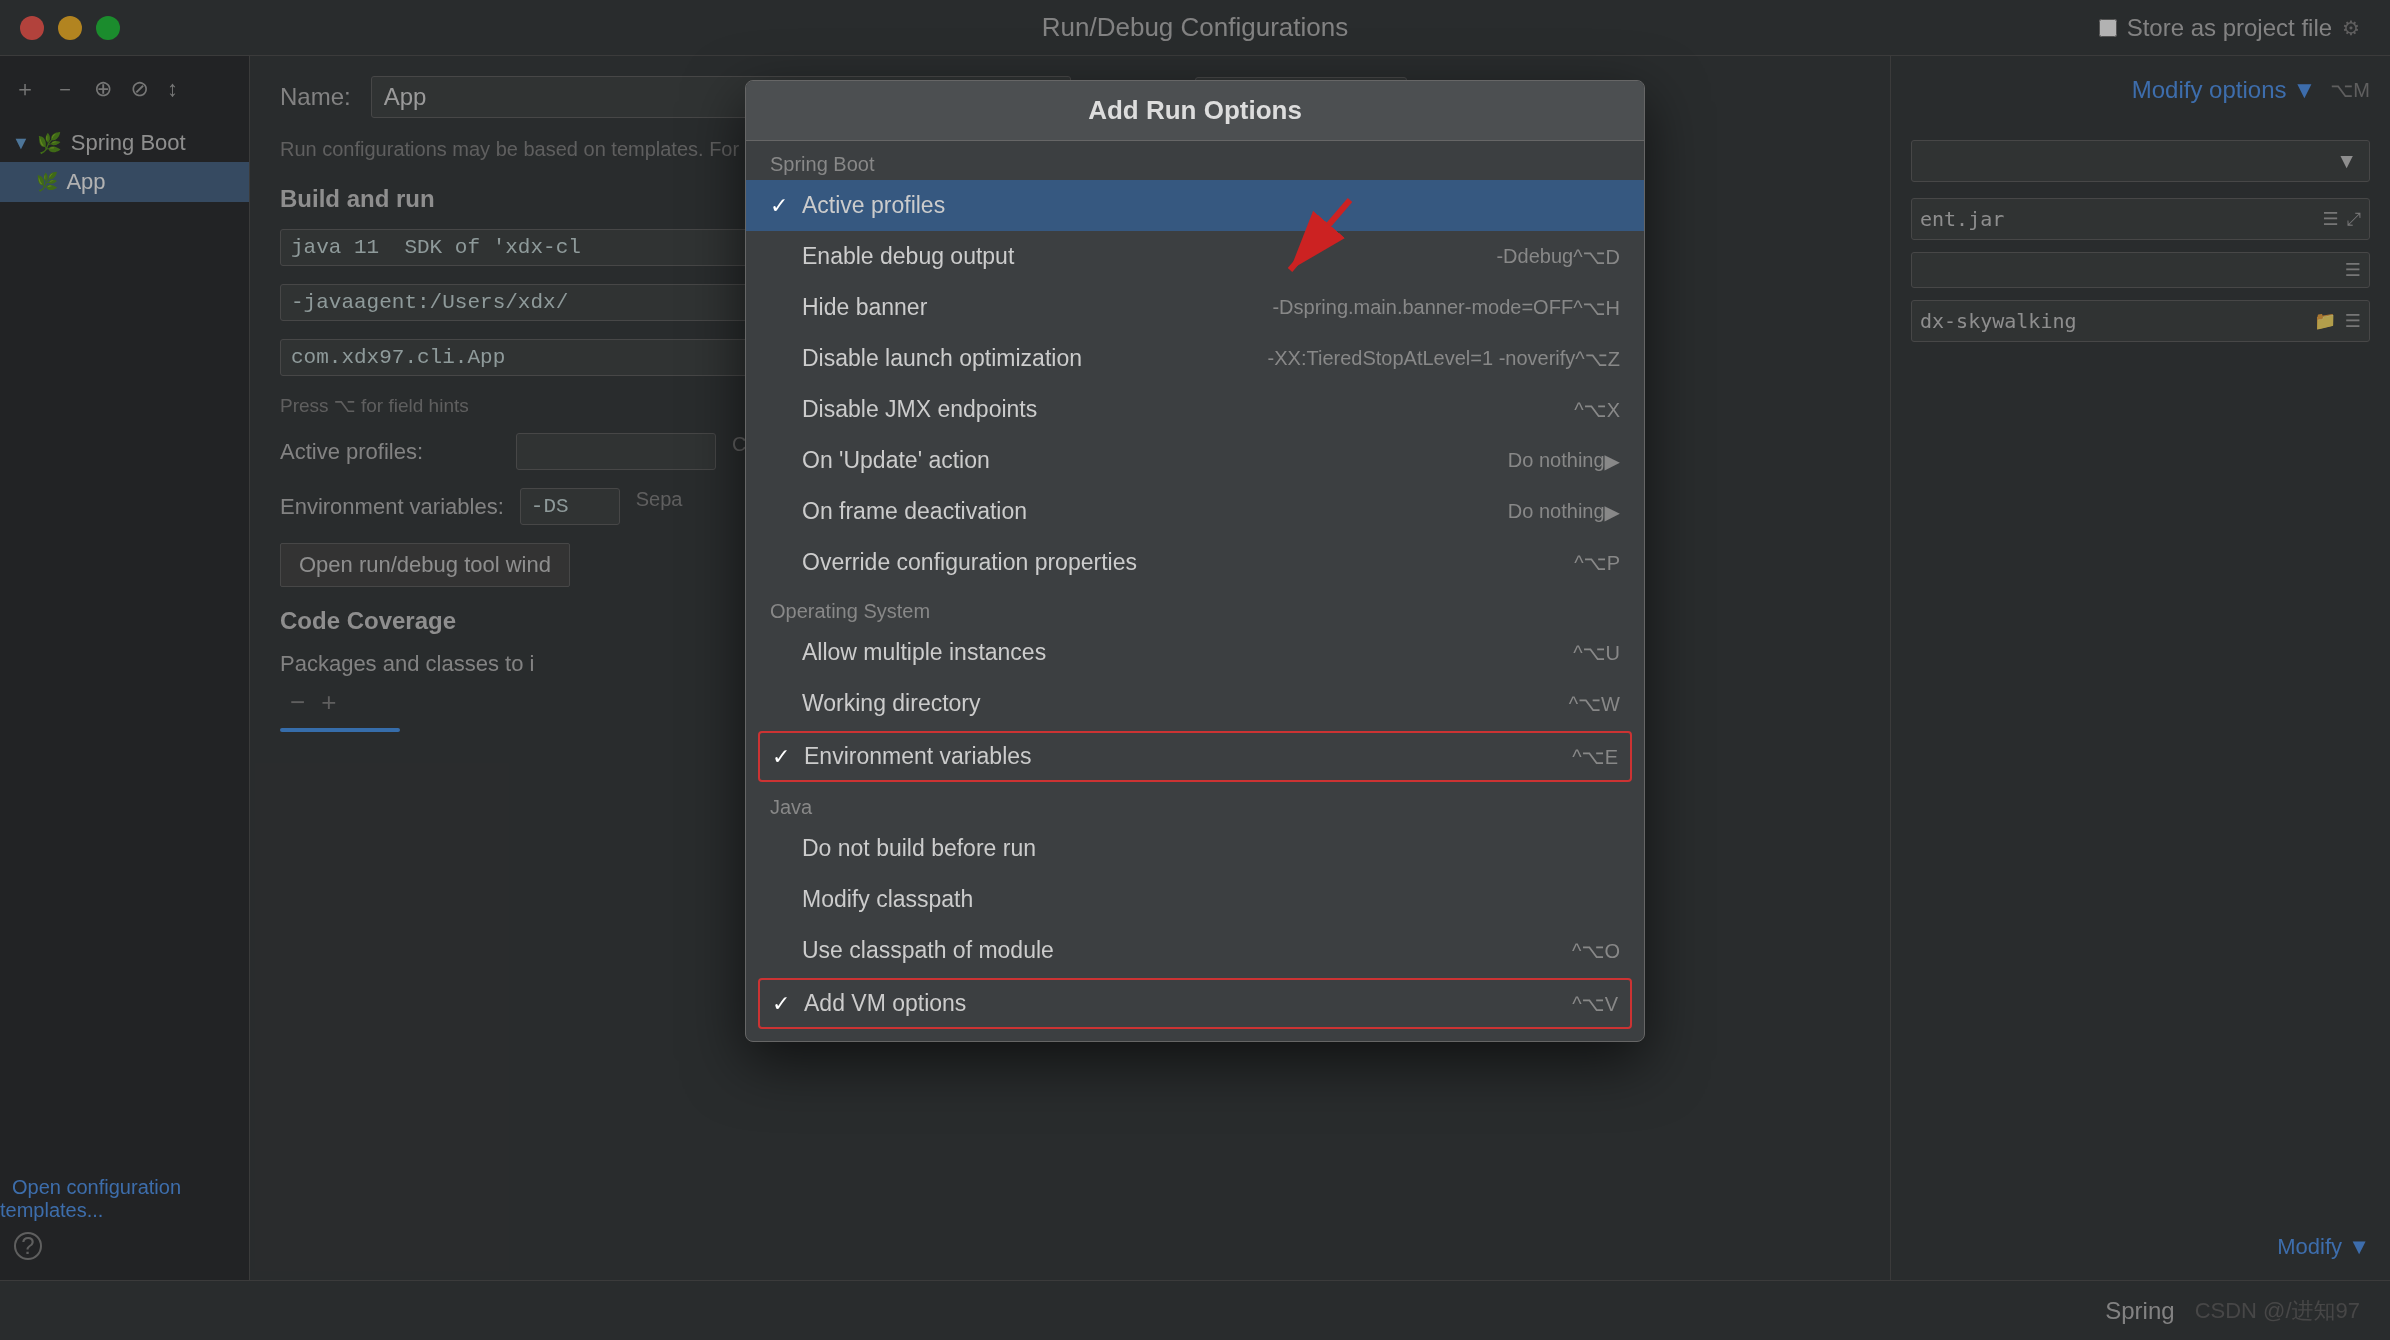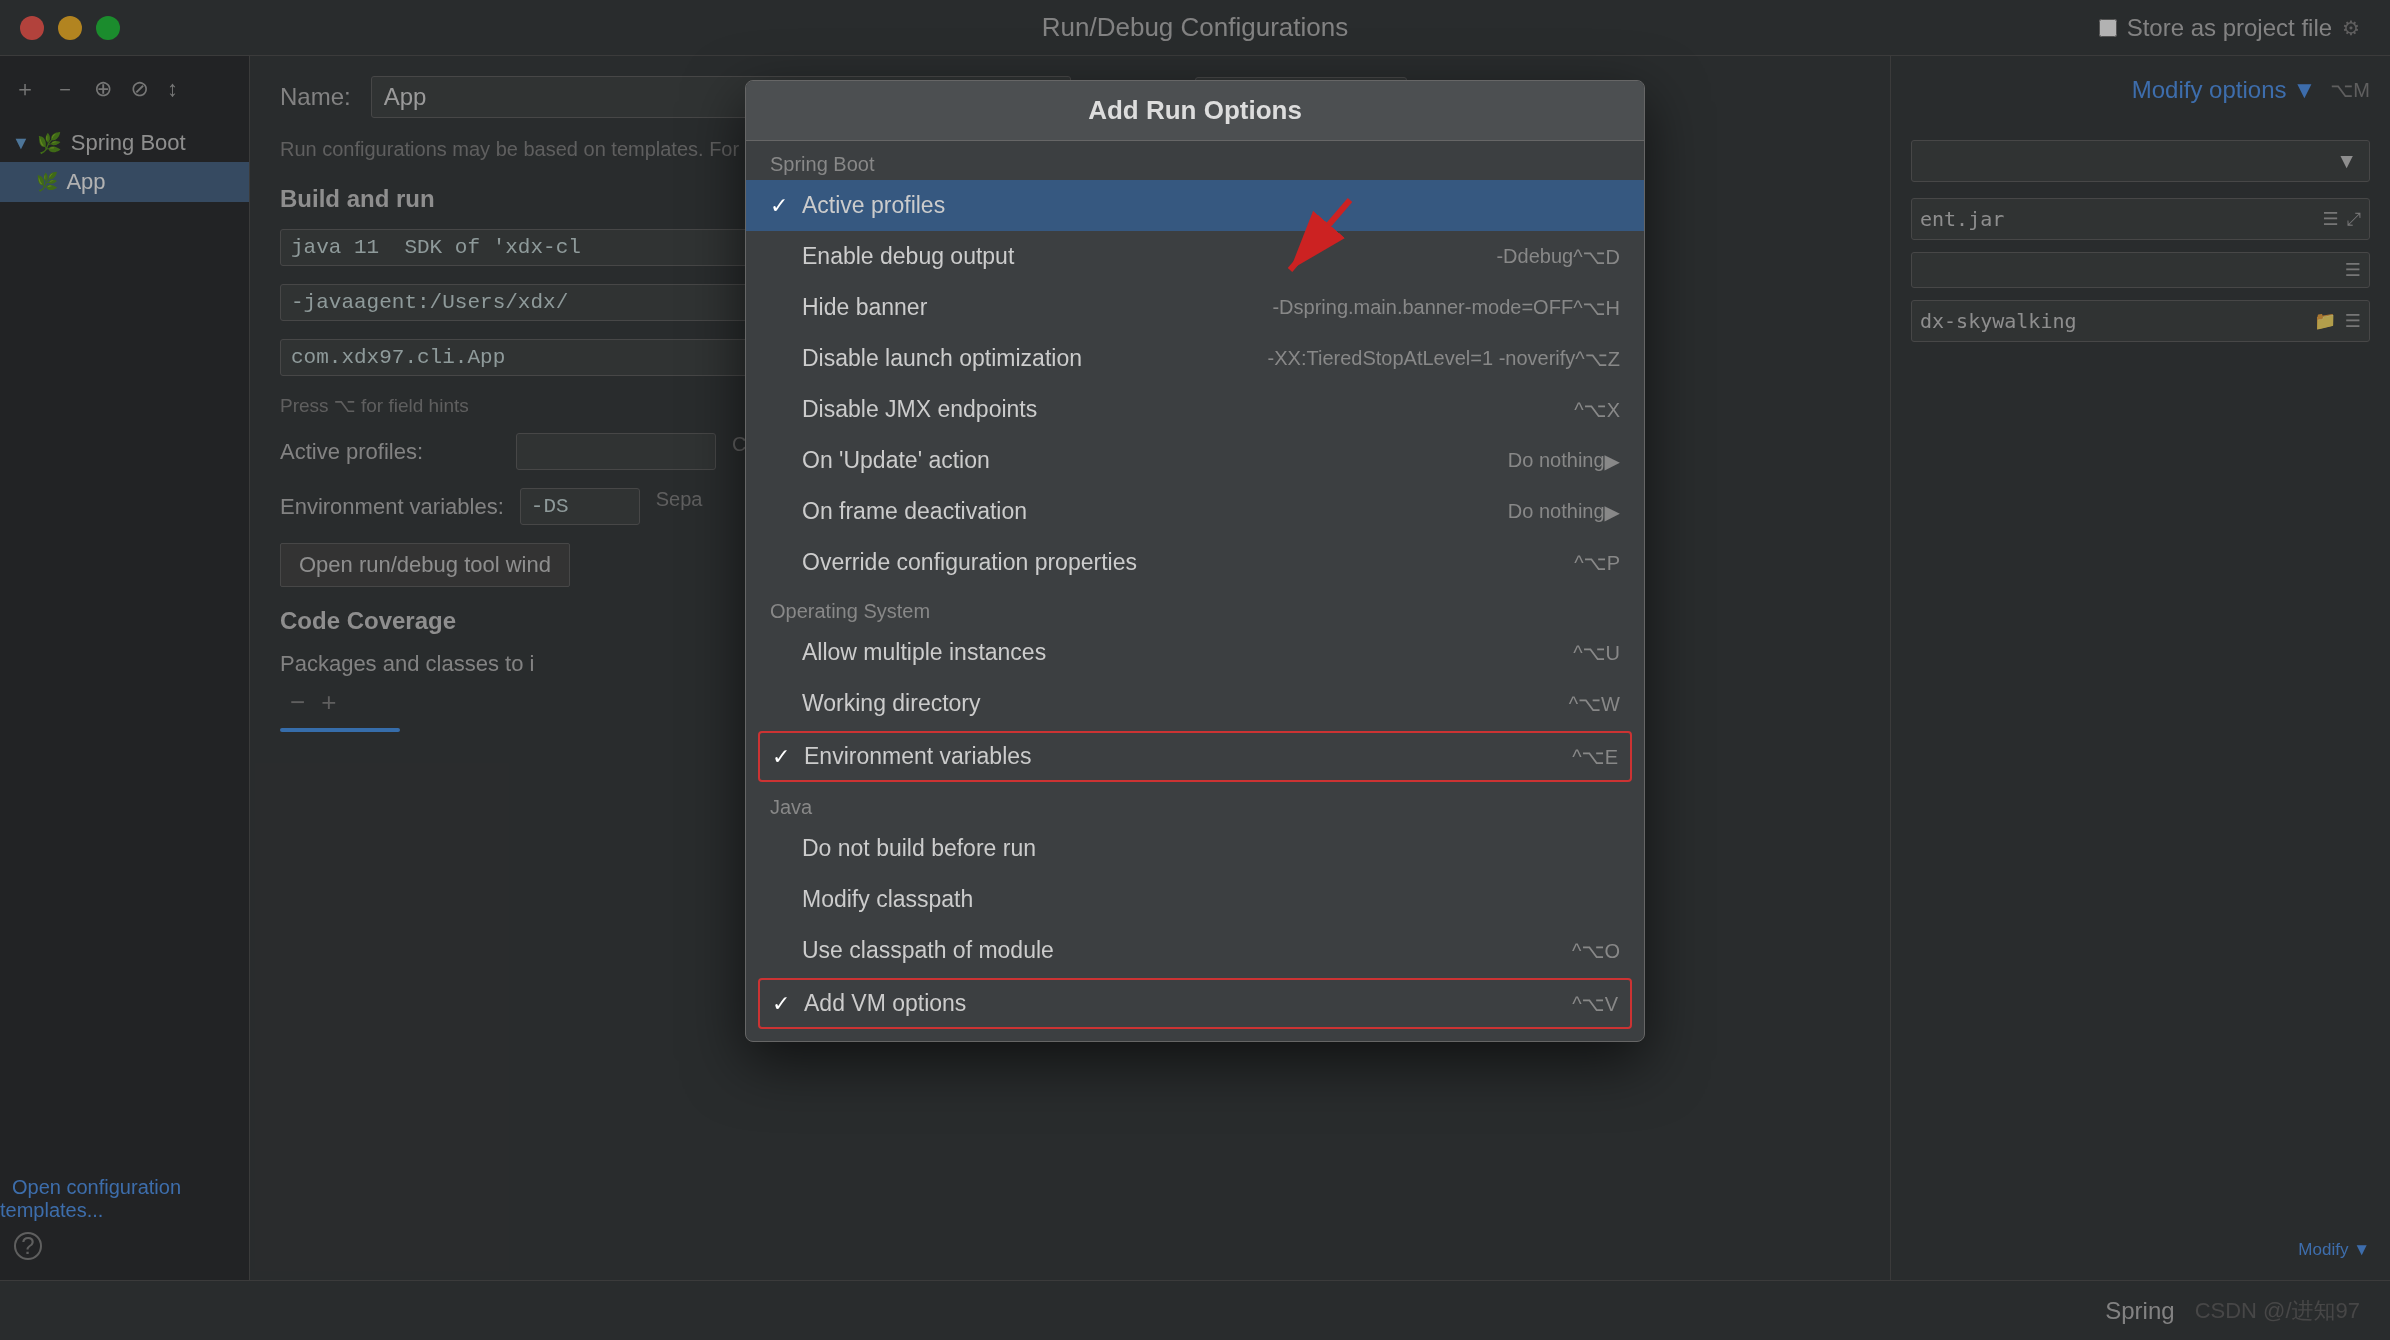--- a/index.html
+++ b/index.html
@@ -489,21 +489,21 @@
       <div style="color:#888; font-size:19px; margin-bottom:16px;">Press ⌥ for field hints</div>
 
       <div class="form-row">
         <span class="form-label">Active profiles:</span>
         <input class="form-input" style="width: 200px;" value="">
         <span style="color:#888; font-size:20px;">Comr</span>
       </div>
 
       <div class="form-row">
         <span class="form-label">Environment variables:</span>
-        <input class="form-input code-text" style="width: 120px;" value="-DS">
+        <input class="form-input code-text" style="width: 100px;" value="-DS">
         <span style="color:#888; font-size:20px;">Sepa</span>
       </div>
 
       <div style="margin-bottom:20px;">
         <button class="open-debug-btn">
           <span>Open run/debug tool wind</span>
         </button>
       </div>
 
       <div class="section-title">Code Coverage</div>
@@ -543,21 +543,21 @@
         <span style="color:#aaa; font-size:18px; cursor:pointer;">☰</span>
       </div>
 
       <div style="display:flex; align-items:center; gap:8px; background:#45494a; border:1px solid #666; padding:8px; border-radius:3px; margin-bottom:20px;">
         <span style="color:#ccc; font-size:20px; flex:1; font-family: monospace;">dx-skywalking</span>
         <span style="color:#aaa; font-size:18px; cursor:pointer;">📁</span>
         <span style="color:#aaa; font-size:18px; cursor:pointer;">☰</span>
       </div>
 
       <div style="margin-top:auto; display:flex; justify-content:flex-end; padding-top:20px;">
-        <span style="color:#589df6; font-size:17px; cursor:pointer;">
+        <span style="color:#589df6; font-size:22px; cursor:pointer;">
           <span>Modify</span>
           <span> ▼</span>
         </span>
       </div>
     </div>
 
   </div>
 
   <div class="footer-bar">
     <button class="cancel-btn">Spring</button>

